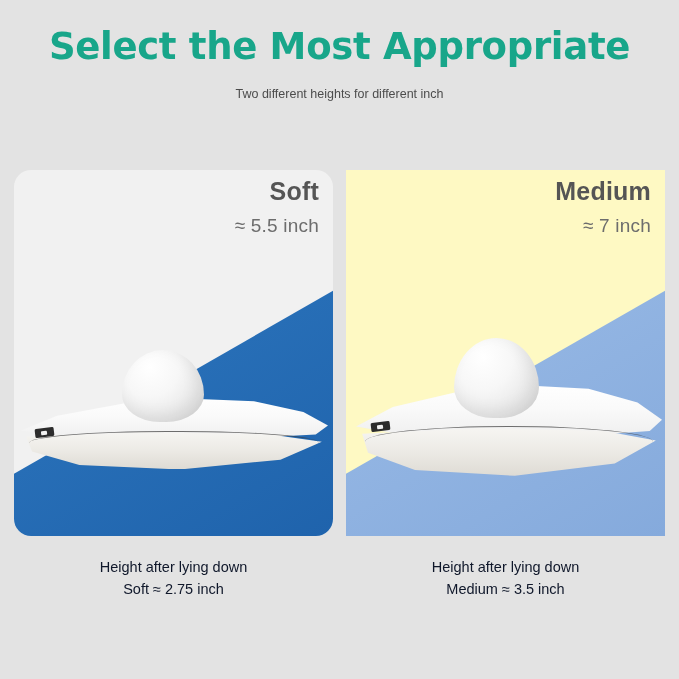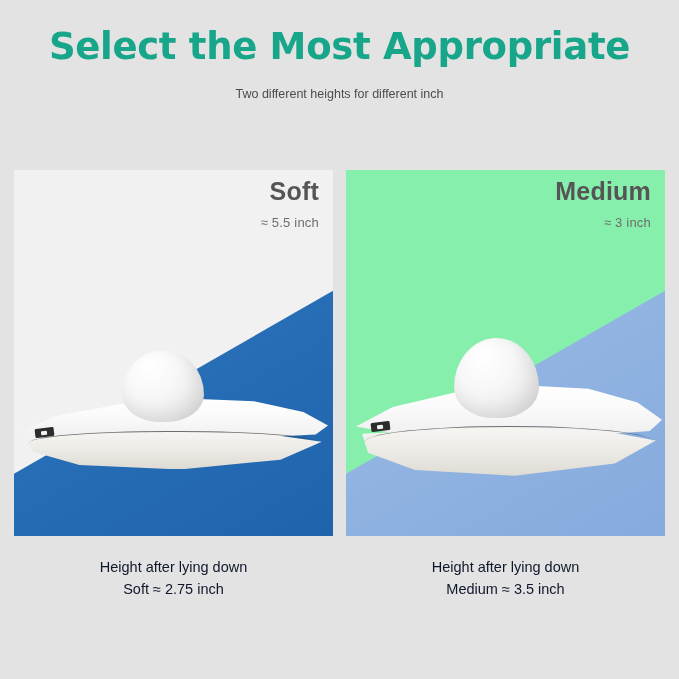--- a/index.html
+++ b/index.html
@@ -48,22 +48,22 @@
     height: 366px;
     display: flex;
     justify-content: space-between;
   }
   .panel {
     position: relative;
     width: 319px;
     height: 366px;
     overflow: hidden;
   }
-  .panel-soft   { background: #f1f1f1; }
-  .panel-medium { background: #86efac; }
+  .panel-soft   { background: #f1f1f1; border-radius: 17px; }
+  .panel-medium { background: #fef9c3; }
 
   
   .wedge {
     position: absolute;
     left: 0; top: 0;
     width: 100%; height: 100%;
   }
   .wedge-soft {
     background: linear-gradient(150deg, #3d84c4 0%, #2a72ba 38%, #1f63ac 100%);
     clip-path: polygon(100% 33%, 100% 100%, 0% 100%, 0% 83%);
@@ -83,21 +83,21 @@
   }
   .panel-name {
     font-size: 25px;
     font-weight: bold;
     color: #555555;
     line-height: 1.2;
     margin: 0;
     letter-spacing: 0.2px;
   }
   .panel-height {
-    font-size: 13px;
+    font-size: 19px;
     color: #6d6d6d;
     margin: 0;
     padding-top: 9px;
     letter-spacing: 0.2px;
   }
 
   
   .pillow-wrap {
     position: absolute;
     z-index: 5;
@@ -225,21 +225,21 @@
       </div>
       <div class="pillow-dome"></div>
     </div>
   </div>
 
   <div class="panel panel-medium">
     <div class="wedge wedge-medium"></div>
 
     <div class="panel-labels">
       <p class="panel-name">Medium</p>
-      <p class="panel-height">≈ 3 inch</p>
+      <p class="panel-height">≈ 7 inch</p>
     </div>
 
     <div class="pillow-wrap pillow-medium">
       <div class="dome-shadow"></div>
       <div class="pillow-body">
         <div class="pillow-top"></div>
         <div class="pillow-bottom"></div>
         <div class="pillow-seam"></div>
         <div class="pillow-tag"></div>
       </div>

